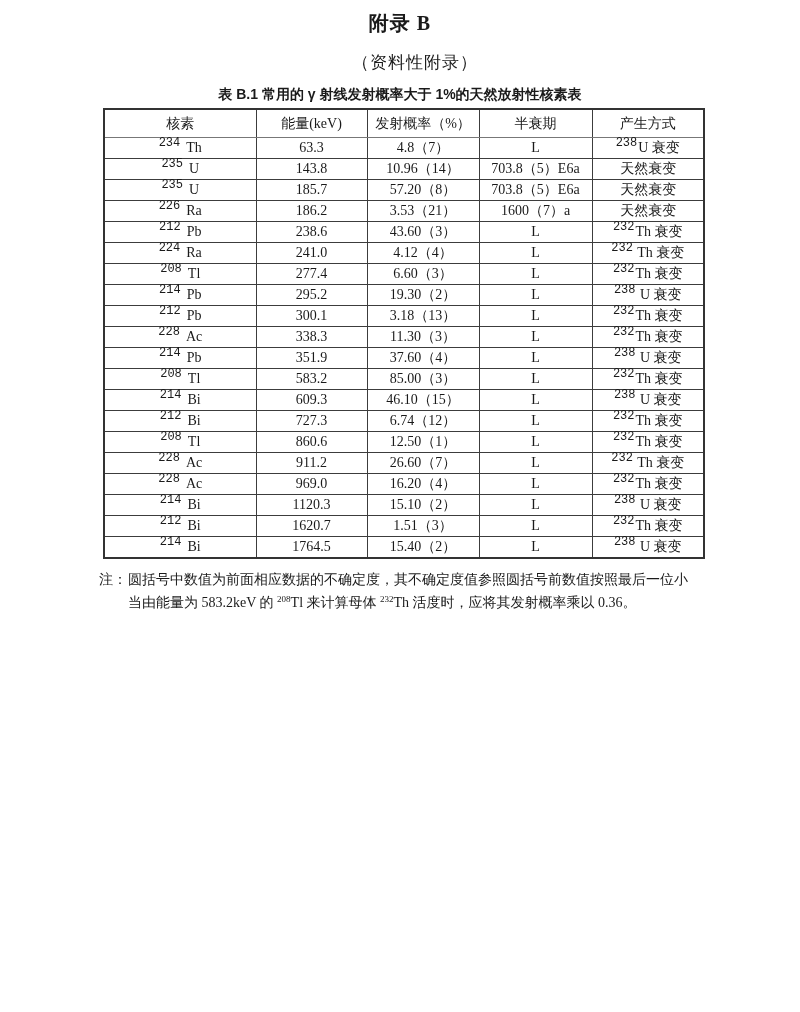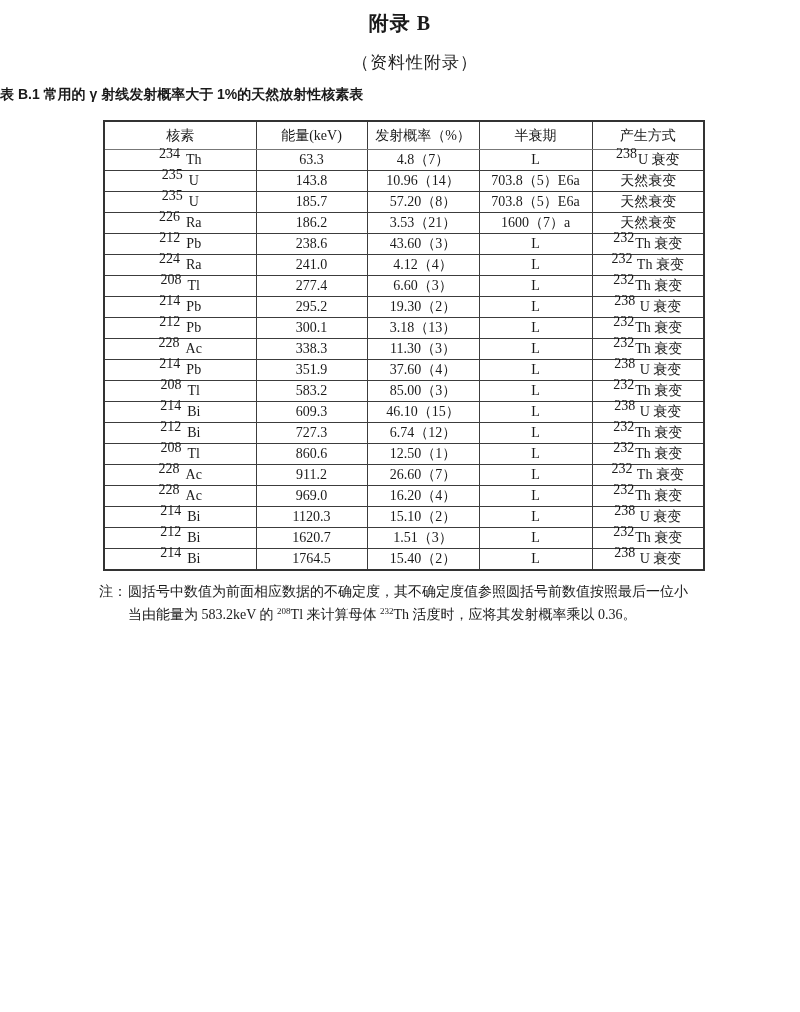--- a/index.html
+++ b/index.html
@@ -22,22 +22,22 @@
   }
   .subtitle {
     margin: 14px 0 0 0;
     text-align: center;
     font-size: 17px;
     font-weight: 400;
     letter-spacing: 1px;
     padding-left: 30px;
   }
   .caption {
-    margin: 12px 0 16px 0;
-    text-align: left;
+    margin: 12px 0 4px 0;
+    text-align: center;
     font-size: 14px;
     font-weight: 700;
     font-family: "Liberation Sans", "DejaVu Sans", sans-serif;
   }
   table.nuclide-table {
     border-collapse: collapse;
     table-layout: fixed;
     width: 600px;
     margin: 4px 0 0 103px;
     border: 2px solid #333333;
@@ -47,23 +47,24 @@
     text-align: center;
     vertical-align: middle;
     padding: 0;
     font-size: 14px;
     font-weight: 400;
     white-space: pre;
   }
   .nuclide-table th { height: 27px; border-bottom-color: #777; }
   .nuclide-table td { height: 20px; }
   .nuclide-table sup {
-    font-size: 14px;
+    font-size: 12px;
     line-height: 0;
     vertical-align: 6px;
+    font-family: Liberation Mono, monospace;
   }
   .nuclide-table td .sym { margin-left: 6px; }
   .nuclide-table td .origin-txt { margin-left: 1px; }
   .note {
     position: relative;
     margin: 9px 0 0 99px;
     width: 585px;
     padding-left: 29px;
     font-size: 14px;
     line-height: 23px;

